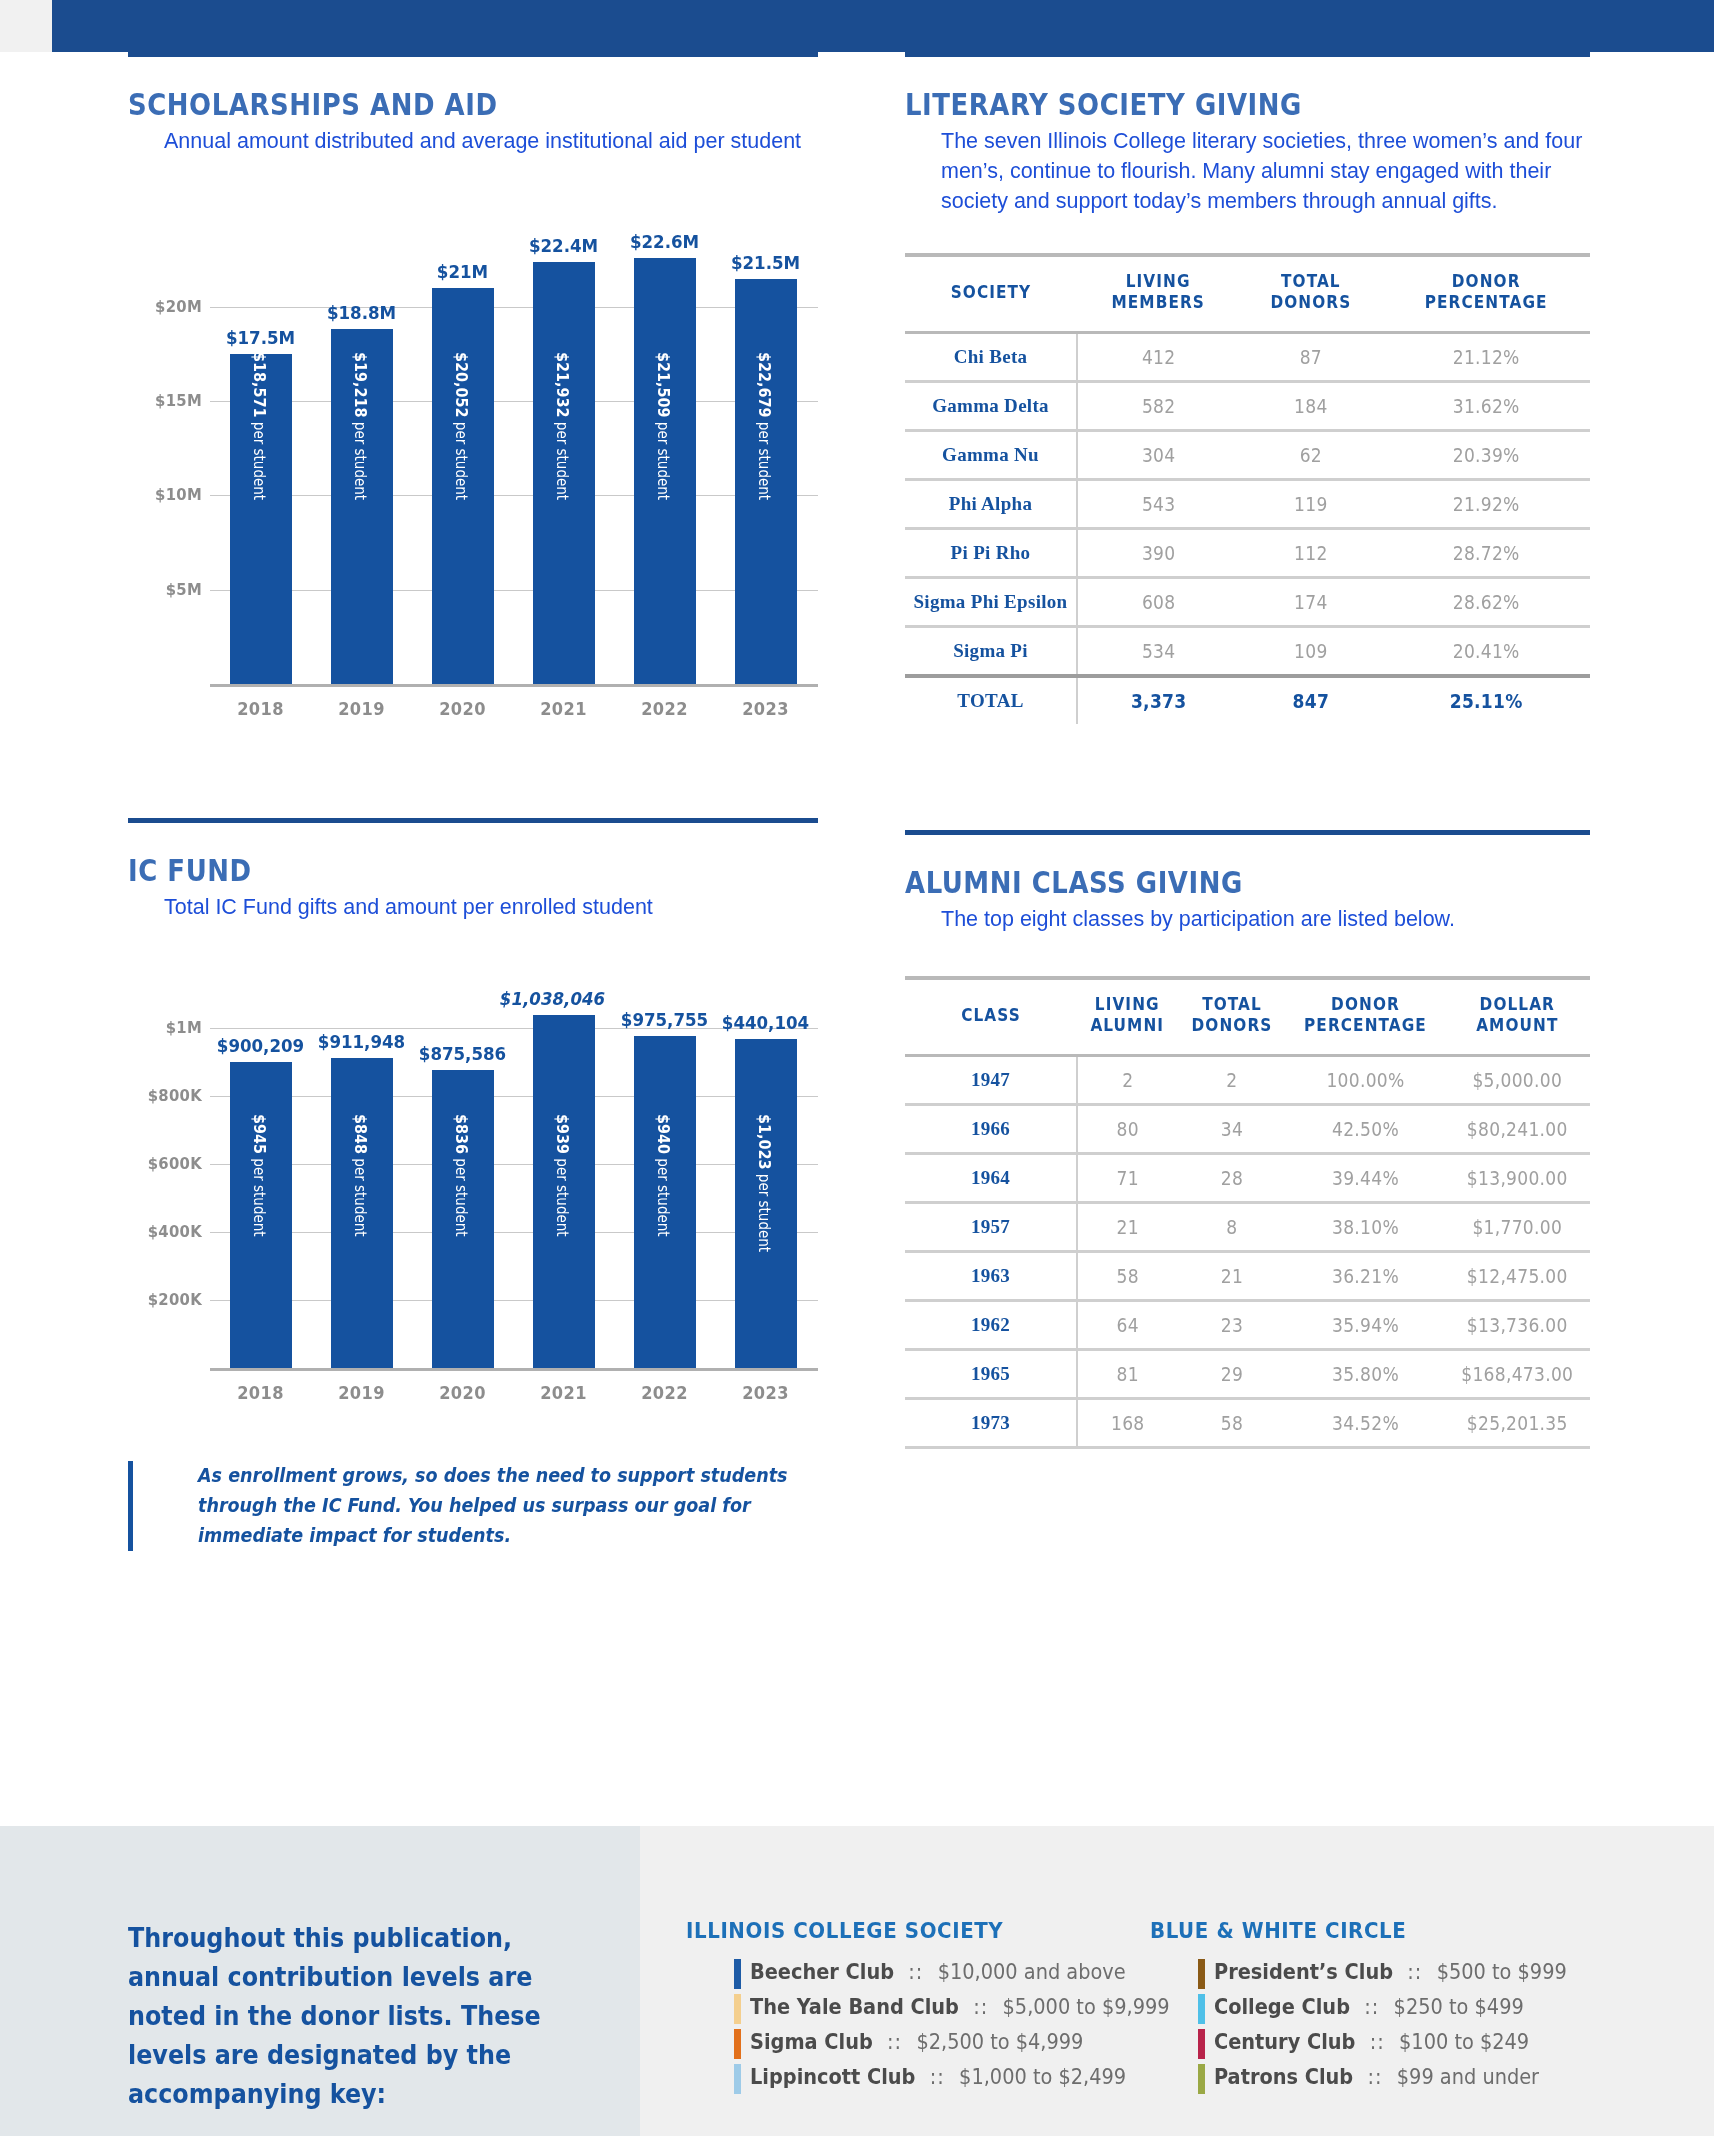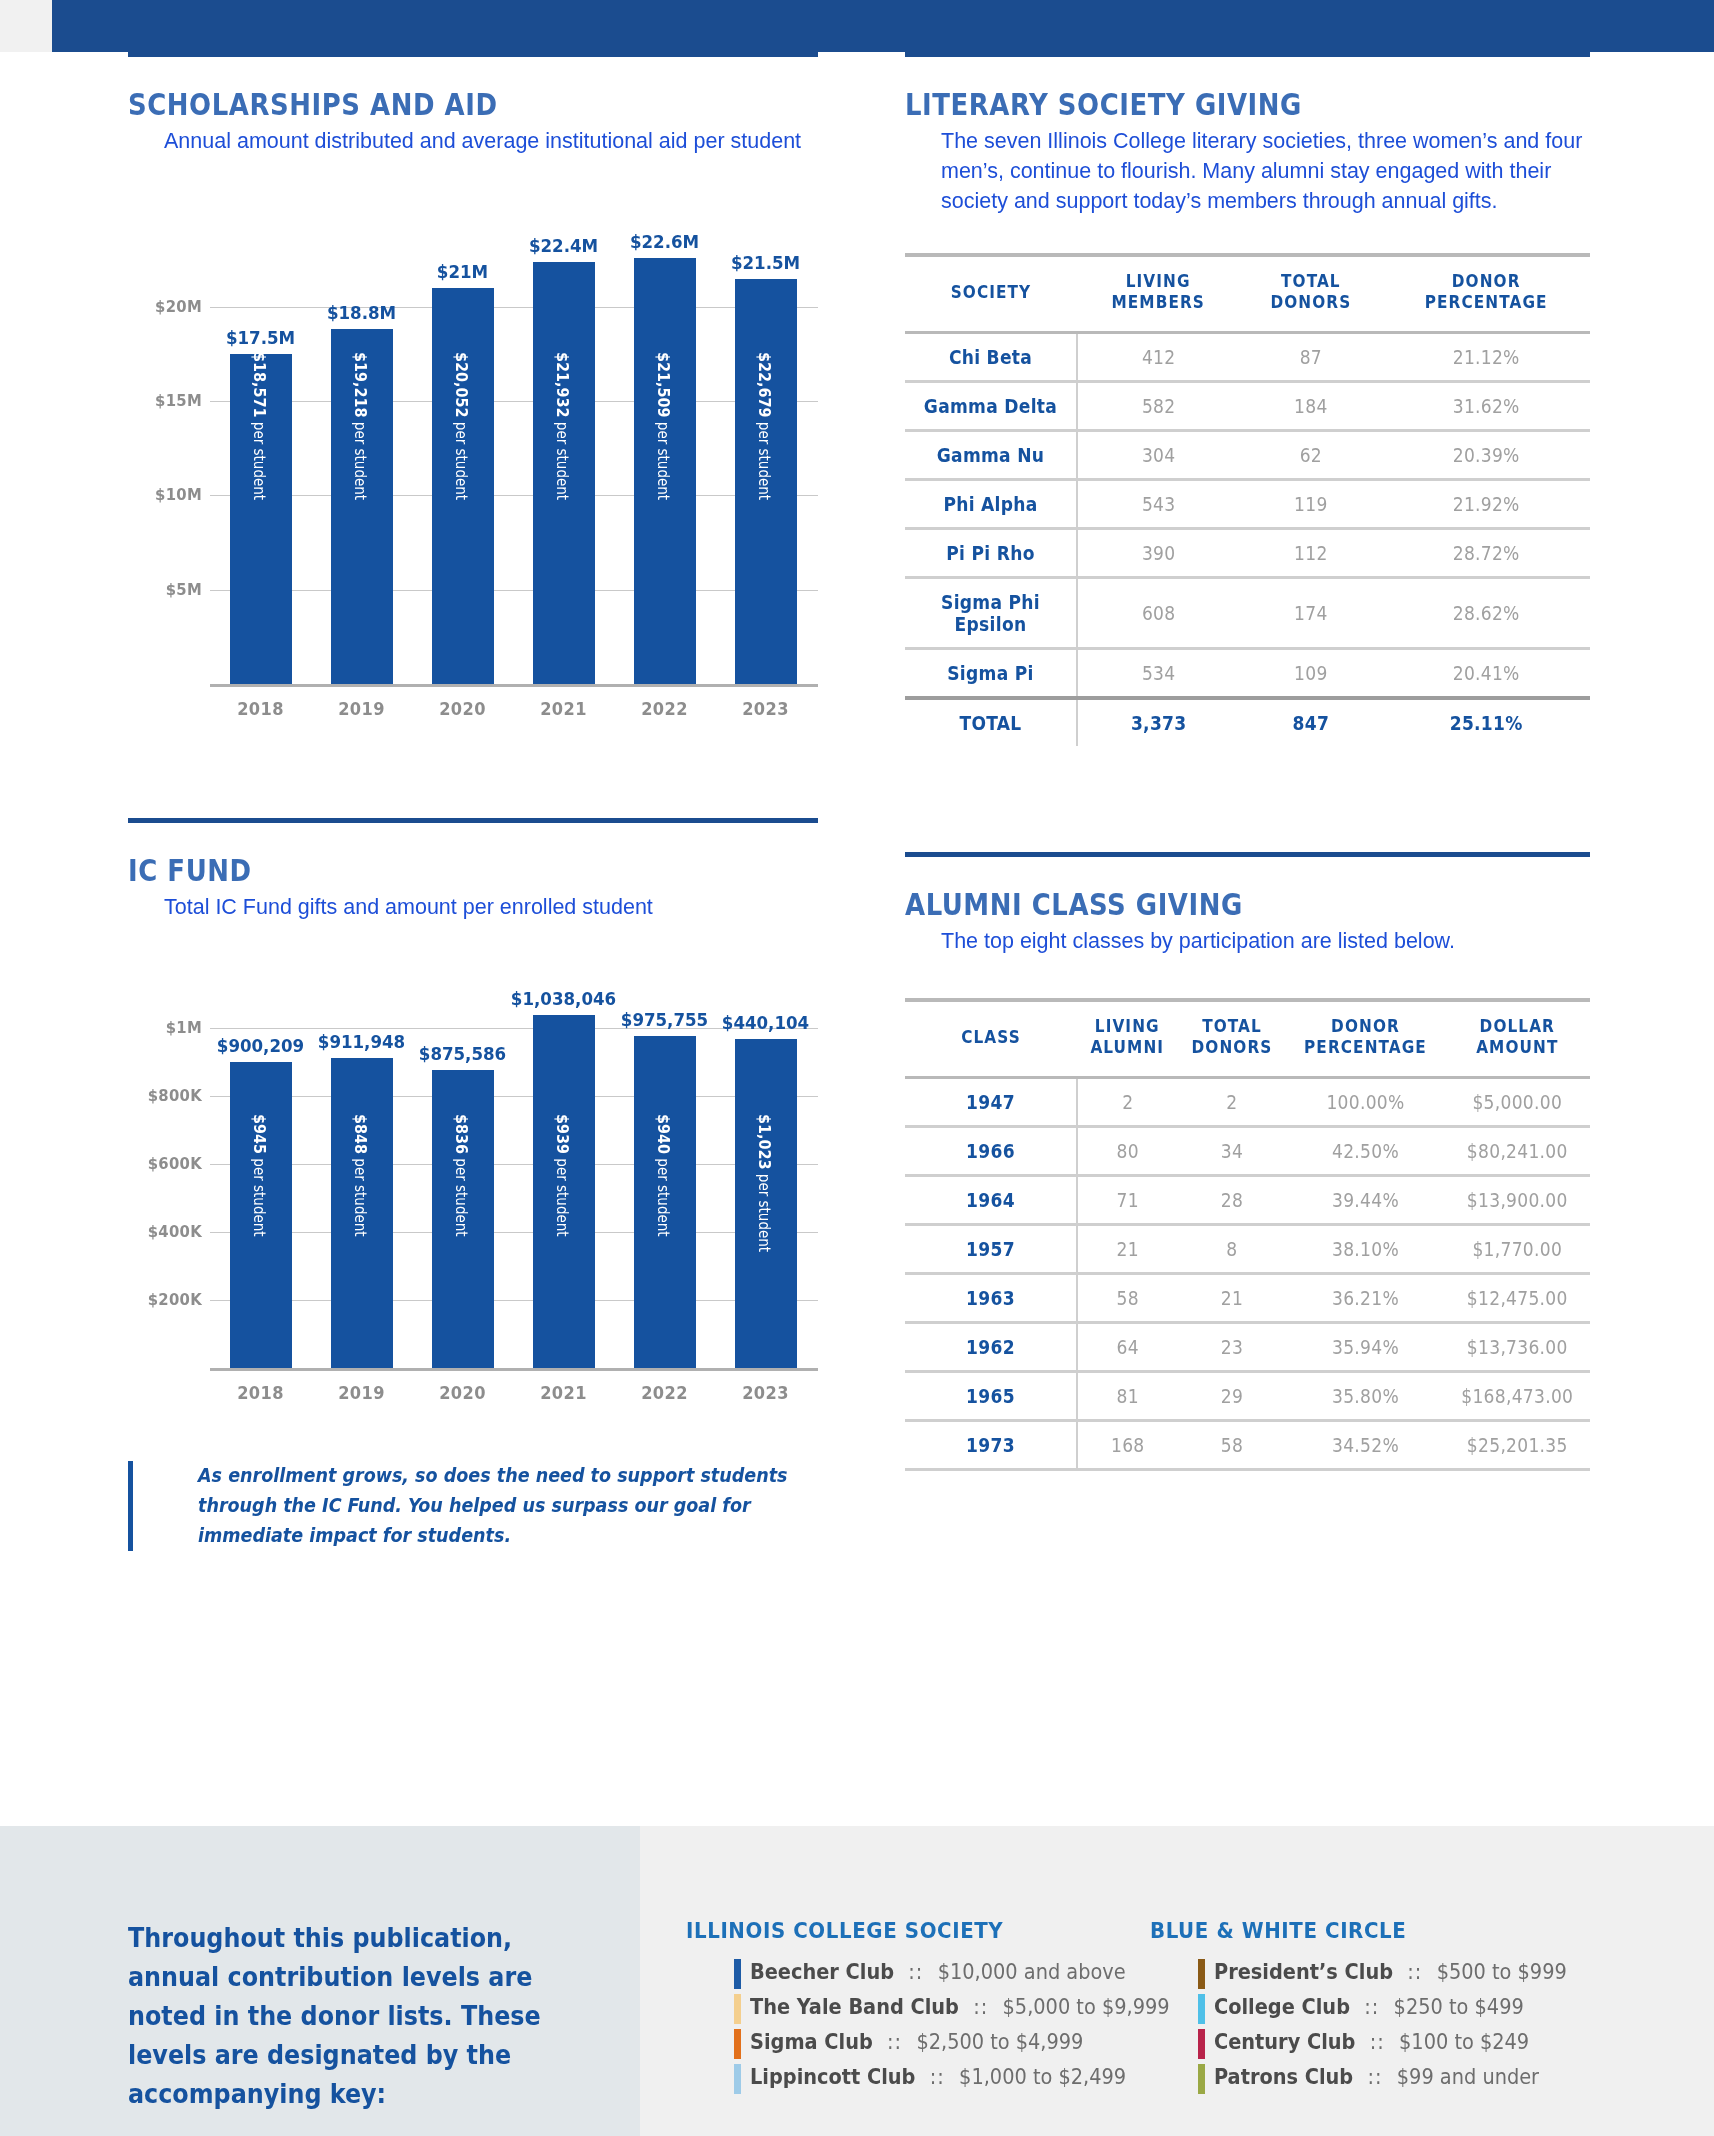--- a/index.html
+++ b/index.html
@@ -99,20 +99,21 @@
   table.dt thead tr.toprule th { border-bottom: none; padding: 0; height: 4px; background: #b9b9b9; }
   table.dt td {
     font-family: "DejaVu Sans Condensed", "Liberation Sans Narrow", "Liberation Sans", sans-serif;
     font-size: 19px; color: #a0a0a0; text-align: center;
     padding: 12px 6px; border-bottom: 3px solid #cfcfcf;
     letter-spacing: .3px;
   }
   table.dt td.rowhead {
     font-weight: bold; color: #15529f; font-size: 19px;
     border-right: 2px solid #cfcfcf;
+    font-family: Liberation Serif, serif;
   }
   table.dt tr.total td {
     font-weight: bold; color: #15529f; border-bottom: none;
     border-top: 4px solid #9d9d9d;
   }
   table.dt th.firstcol, table.dt td.rowhead { width: 172px; }
 
   
   .callout {
     display: flex; margin-top: 33px; margin-left: 0px; gap: 48px;
@@ -231,21 +232,21 @@
             <div class="xlabel" style="left: 82px; width: 101px; top: 434px;">2018</div>
             <div class="bar" style="left: 202.5px; top: 110.099px; width: 62px; height: 309.901px; background: rgb(21, 82, 159);"></div>
             <div class="bar-top-label" style="left: 177px; width: 113px; top: 83.0991px;">$911,948</div>
             <div class="bar-inner-label" style="left: 222.5px; top: 166px;"><span>$848</span><span class="unit">&nbsp;per student</span></div>
             <div class="xlabel" style="left: 183px; width: 101px; top: 434px;">2019</div>
             <div class="bar" style="left: 303.5px; top: 122.456px; width: 62px; height: 297.544px; background: rgb(21, 82, 159);"></div>
             <div class="bar-top-label" style="left: 278px; width: 113px; top: 95.4557px;">$875,586</div>
             <div class="bar-inner-label" style="left: 323.5px; top: 166px;"><span>$836</span><span class="unit">&nbsp;per student</span></div>
             <div class="xlabel" style="left: 284px; width: 101px; top: 434px;">2020</div>
             <div class="bar" style="left: 404.5px; top: 67.2481px; width: 62px; height: 352.752px; background: rgb(21, 82, 159);"></div>
-            <div class="bar-top-label" style="left: 379px; width: 113px; top: 40.2481px;">$1,038,046</div>
+            <div class="bar-top-label" style="left: 368px; width: 113px; top: 40.2481px; font-style: italic;">$1,038,046</div>
             <div class="bar-inner-label" style="left: 424.5px; top: 166px;"><span>$939</span><span class="unit">&nbsp;per student</span></div>
             <div class="xlabel" style="left: 385px; width: 101px; top: 434px;">2021</div>
             <div class="bar" style="left: 505.5px; top: 88.416px; width: 62px; height: 331.584px; background: rgb(21, 82, 159);"></div>
             <div class="bar-top-label" style="left: 480px; width: 113px; top: 61.416px;">$975,755</div>
             <div class="bar-inner-label" style="left: 525.5px; top: 166px;"><span>$940</span><span class="unit">&nbsp;per student</span></div>
             <div class="xlabel" style="left: 486px; width: 101px; top: 434px;">2022</div>
             <div class="bar" style="left: 606.5px; top: 90.6884px; width: 62px; height: 329.312px; background: rgb(21, 82, 159);"></div>
             <div class="bar-top-label" style="left: 581px; width: 113px; top: 63.6884px;">$440,104</div>
             <div class="bar-inner-label" style="left: 626.5px; top: 166px;"><span>$1,023</span><span class="unit">&nbsp;per student</span></div>
             <div class="xlabel" style="left: 587px; width: 101px; top: 434px;">2023</div>

